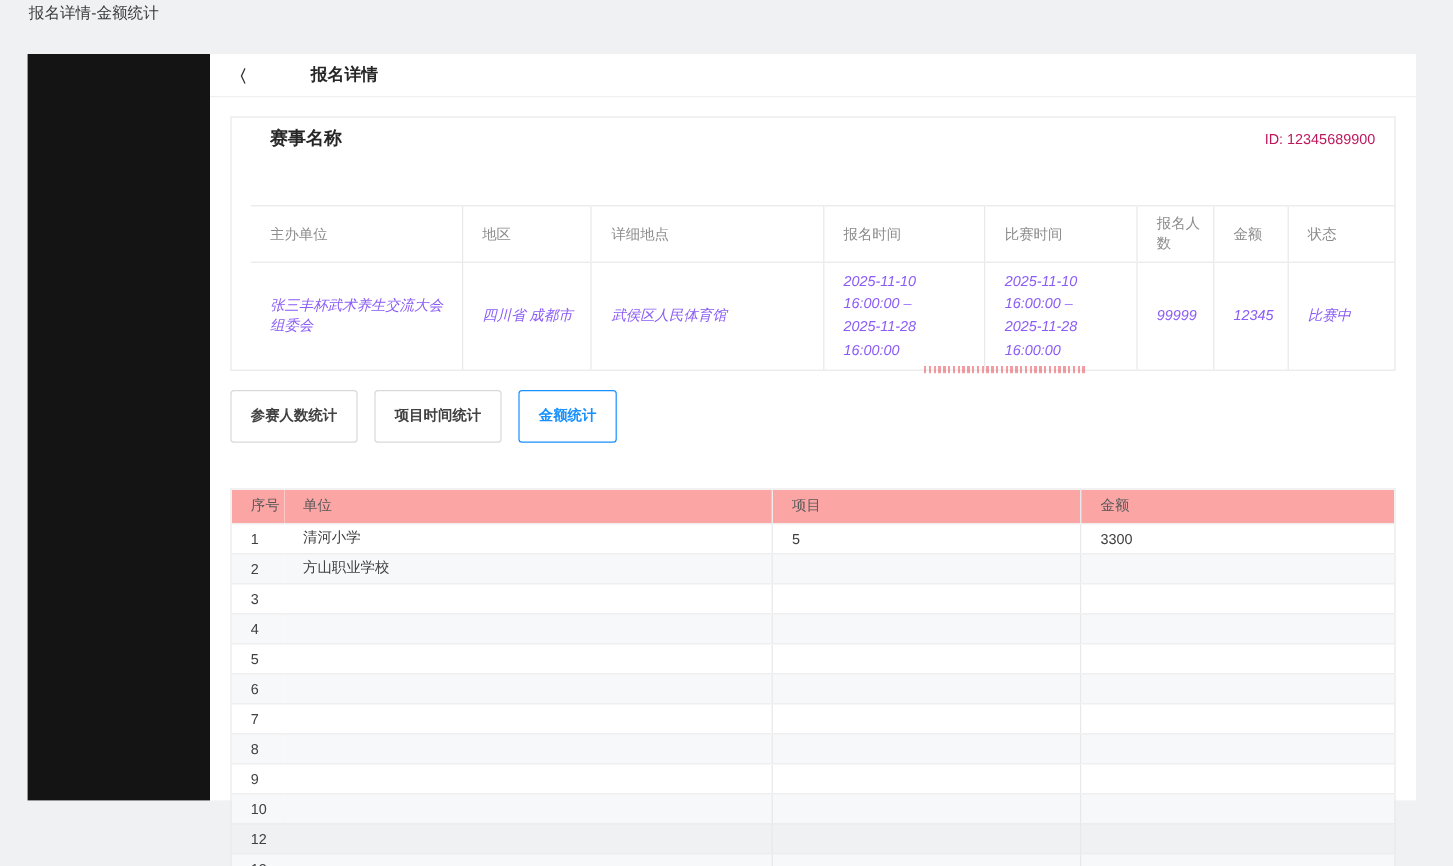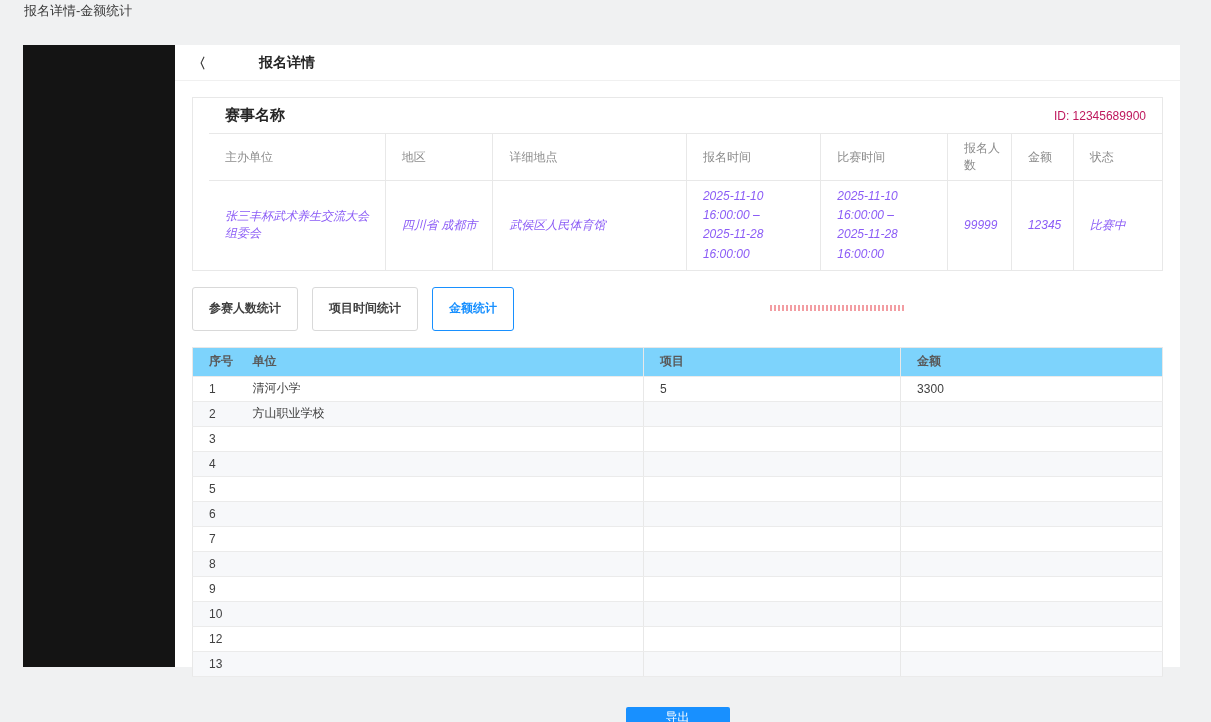--- a/index.html
+++ b/index.html
@@ -21,21 +21,21 @@
   .back-icon { font-size:14px; font-weight:bold; color:#333; cursor:pointer; line-height:1; }
   .topbar-title { font-size:14px; font-weight:bold; color:#262626;margin-left:44px; }
 
   .content { padding:16px 17px; }
 
   .event-box { border:1px solid #e8e8e8;padding-left:16px; }
   .event-head { display:flex; justify-content:space-between; align-items:center; padding:8px 16px; }
   .event-title { font-size:15px; font-weight:bold; color:#262626; }
   .event-id { font-size:12px; color:#be185d; }
 
-  table { border-collapse:collapse; width:100%; table-layout:fixed; }
+  table { border-collapse:collapse; width:100%; table-layout:fixed;margin-top:38px; }
 
   .event-table th, .event-table td {
     border-top:1px solid #e8e8e8; border-left:1px solid #e8e8e8;
     font-size:12px; text-align:left; padding:6px 10px 6px 16px; font-weight:normal;
     overflow:hidden;
   }
   .event-table th:first-child, .event-table td:first-child { border-left:none; }
   .event-table th { color:#8c8c8c; height:27px; }
   .event-table td { color:#8b5cf6; height:46px; vertical-align:middle;font-style:italic; }
   .pre { white-space:pre-line; line-height:1.6; }
@@ -47,21 +47,21 @@
     border-radius:3px; font-size:12px; color:#404040; font-weight:bold;
     cursor:pointer; font-family:inherit;
   }
   .tab-btn.active { color:var(--accent); border-color:var(--accent); }
 
   .stats-table { border:1px solid #e8e8e8; }
   .stats-table th, .stats-table td {
     font-size:12px; text-align:left; padding:0 12px 0 16px;
     border-bottom:1px solid #ebebeb; overflow:hidden; white-space:nowrap;
   }
-  .stats-table th { background:#7dd3fc; color:#595959; height:29px; font-weight:bold; }
+  .stats-table th { background:#fca5a5; color:#595959; height:29px; font-weight:normal; }
   .stats-table td { color:#404040; height:25px; }
   .stats-table th.c-project, .stats-table td.c-project,
   .stats-table th.c-amount,  .stats-table td.c-amount { border-left:1px solid #e8e8e8; }
   .stats-table tbody tr:nth-of-type(even) td { background:#f7f8fa; }
 
   .export-row { display:flex; justify-content:center; margin-top:30px; }
   .export-btn {
     width:104px; height:21px; line-height:21px; padding:0;
     background:var(--accent); color:#fff; border:none; border-radius:2px;
     font-size:12px; cursor:pointer; font-family:inherit;

